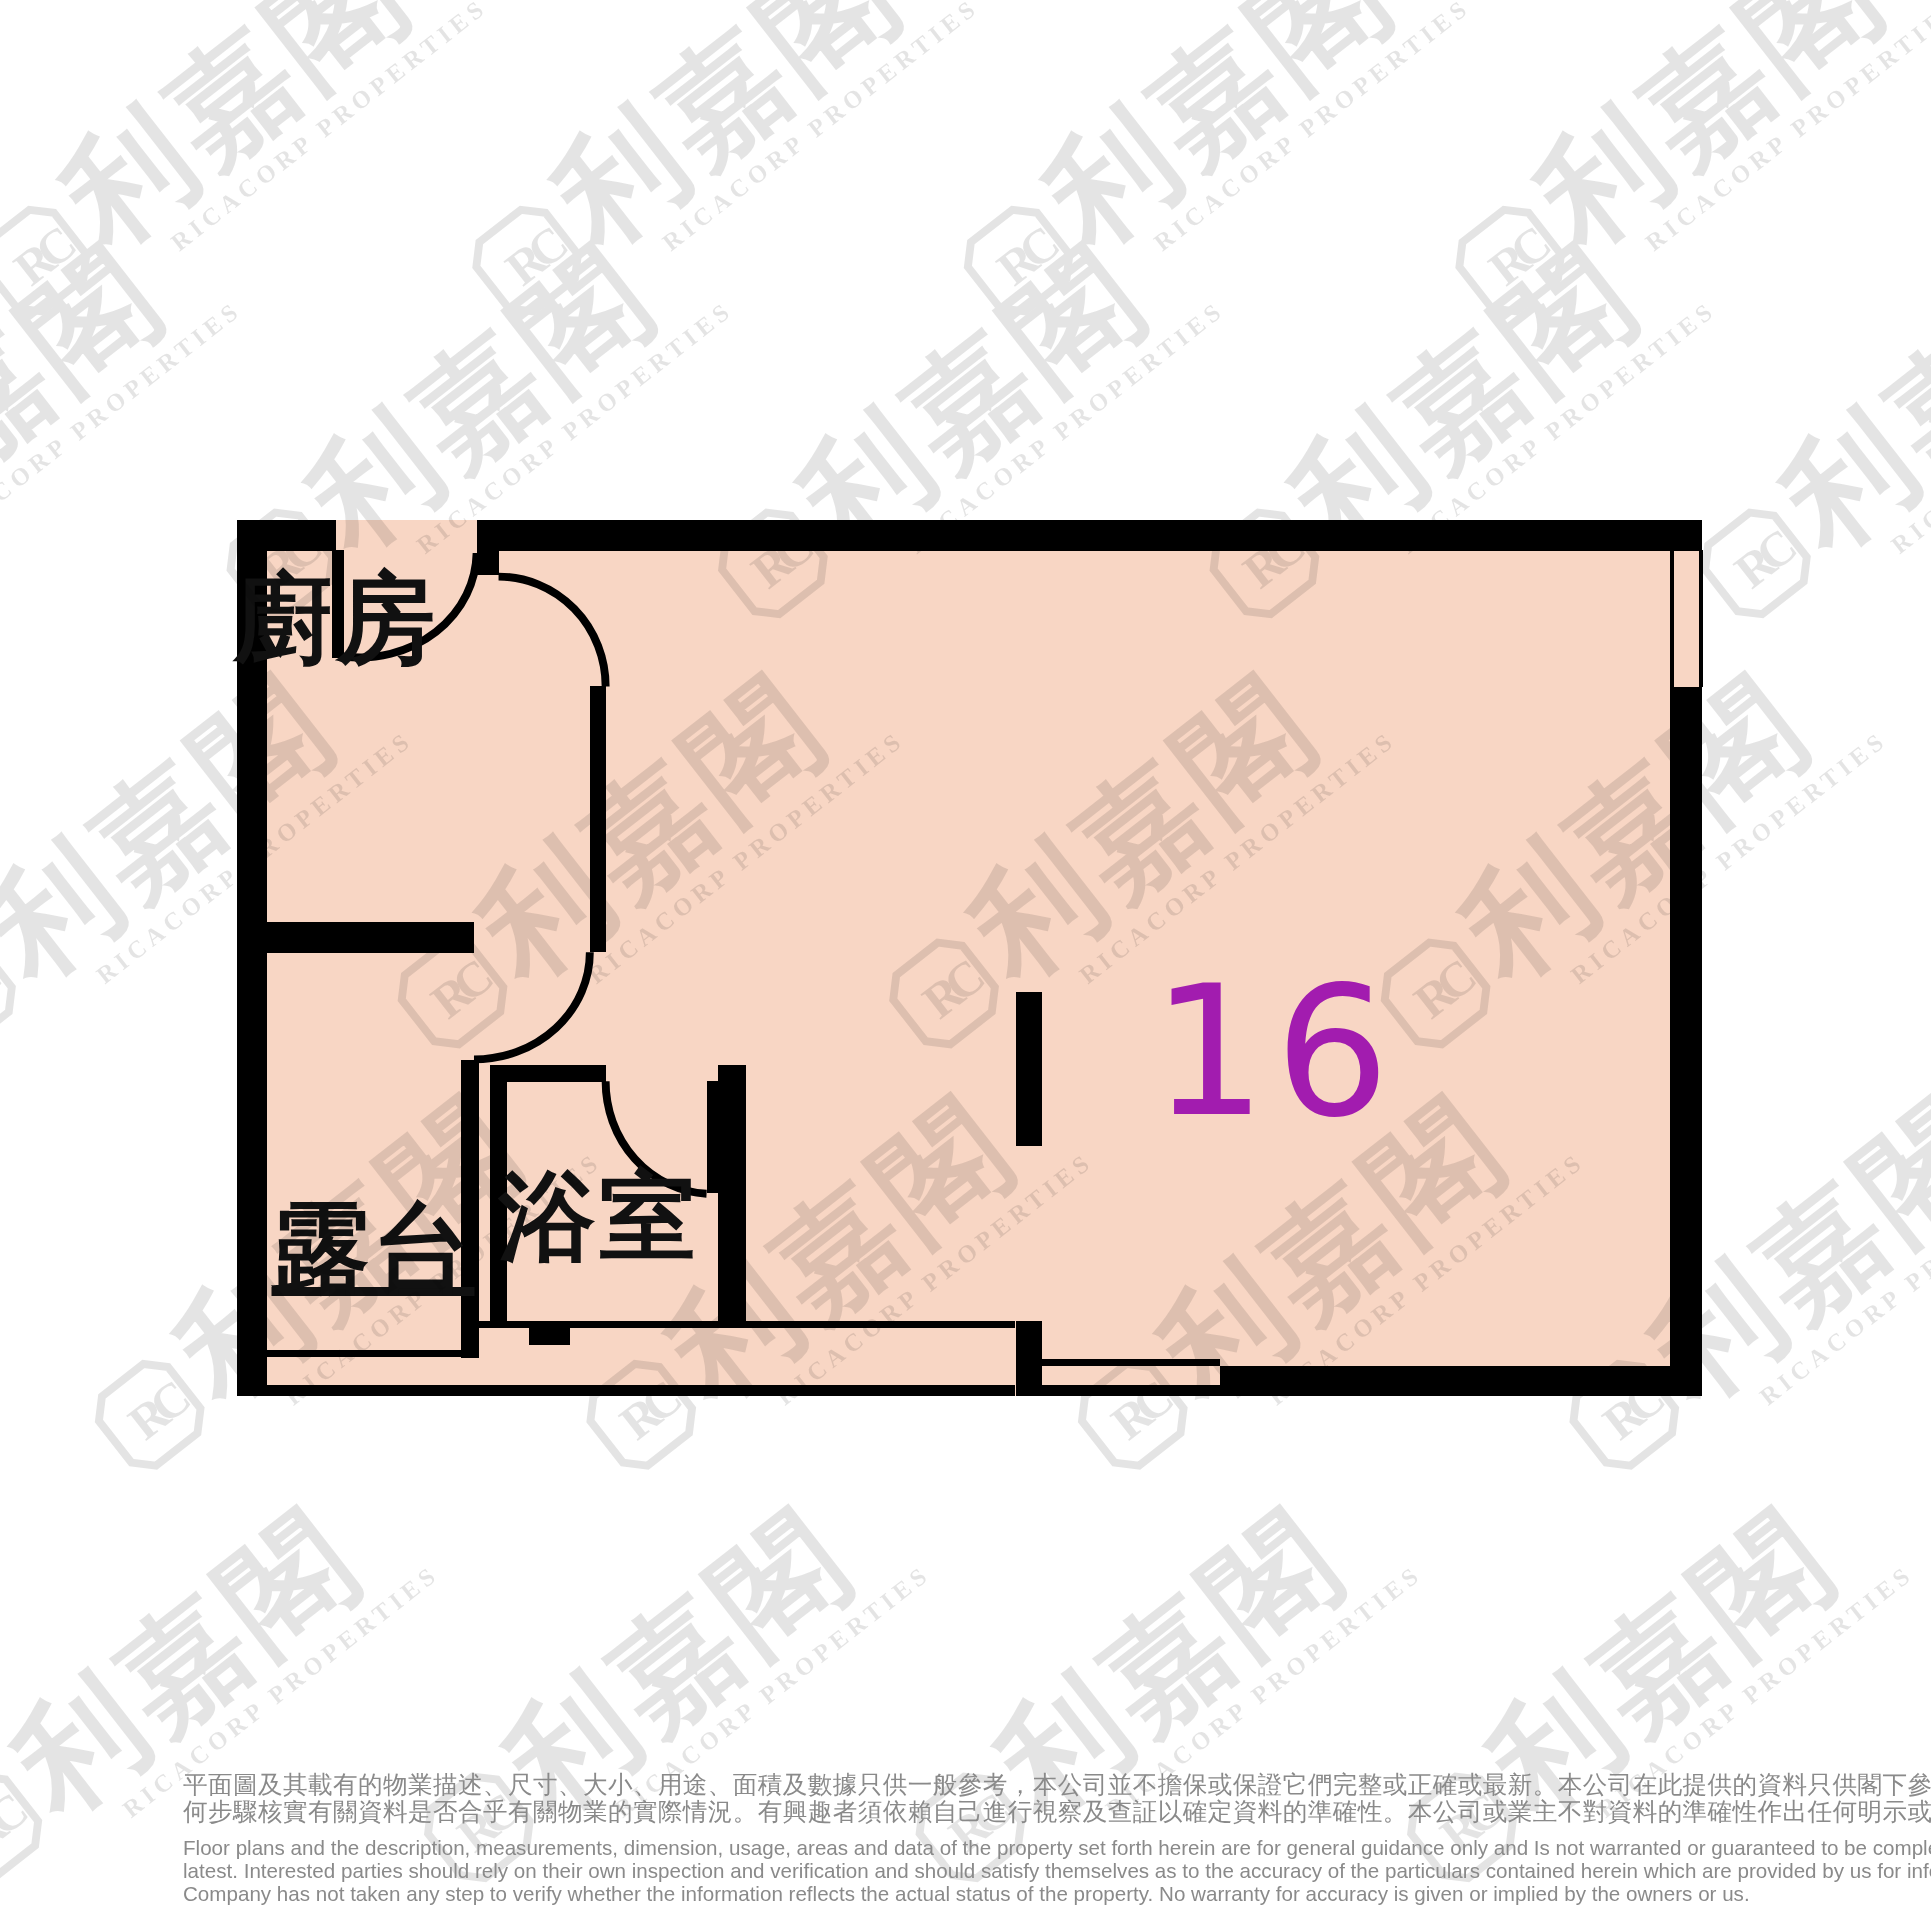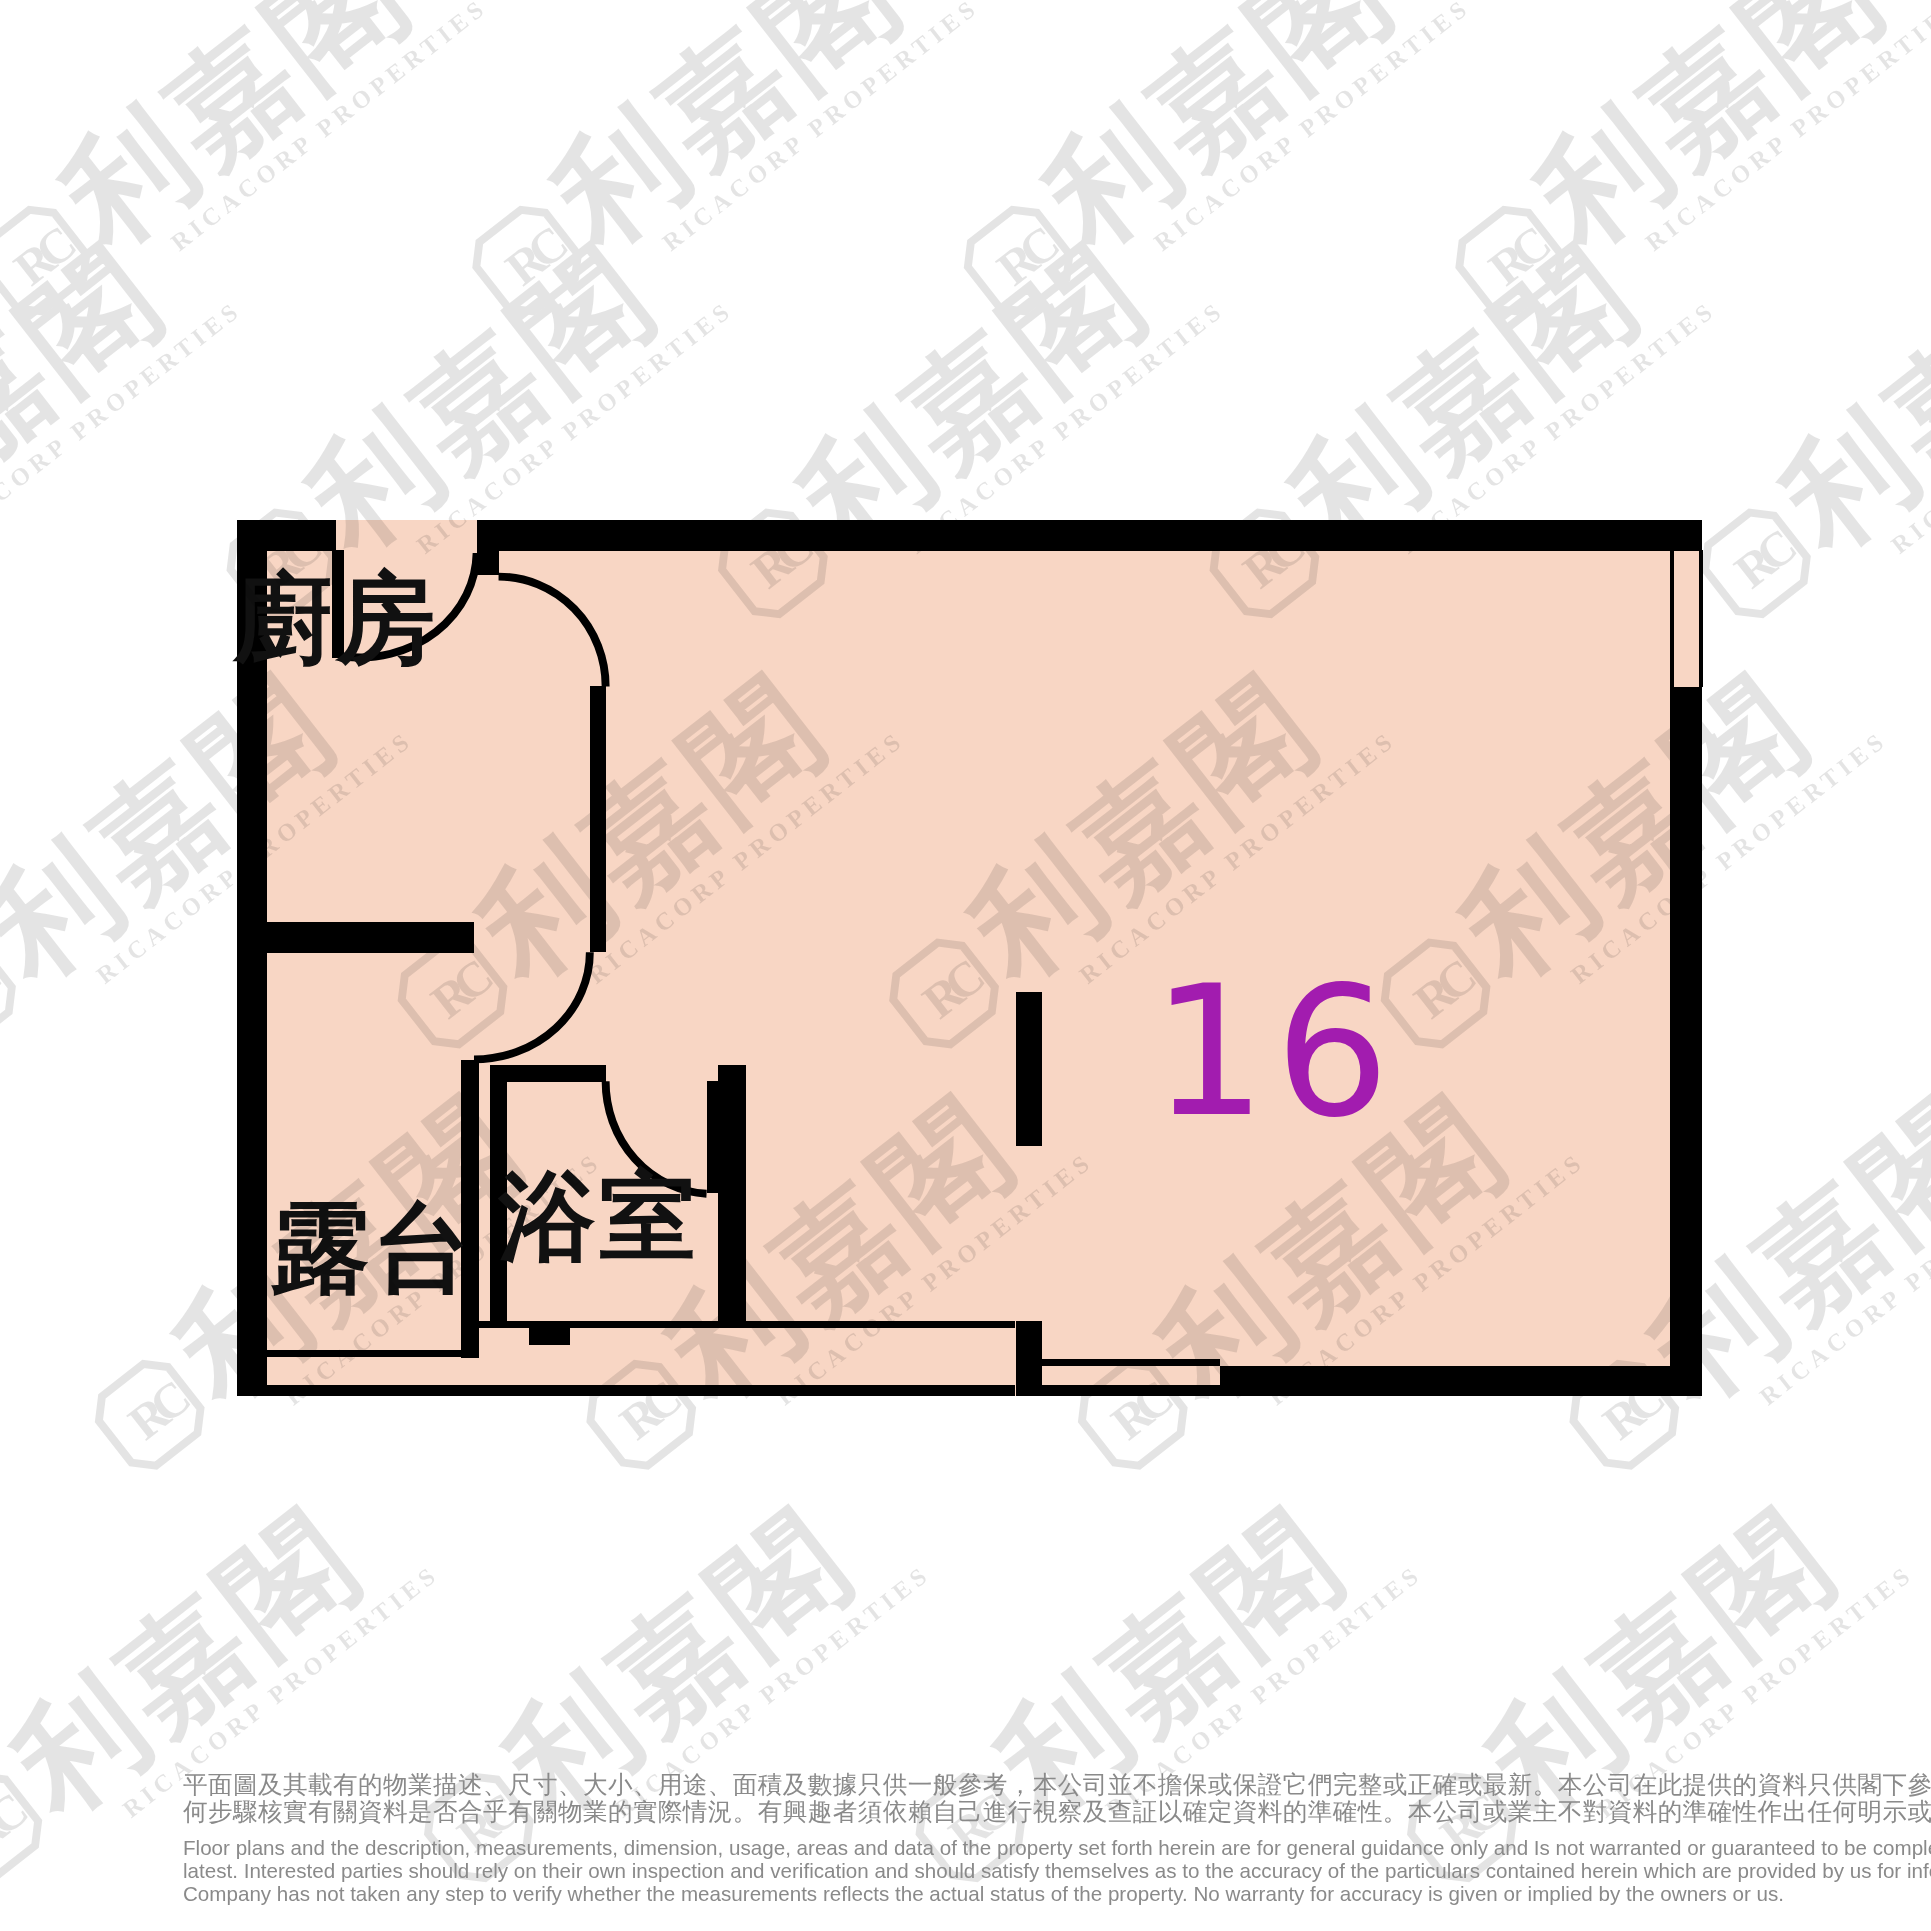--- a/index.html
+++ b/index.html
@@ -17,21 +17,21 @@
   .wall{position:absolute;background:var(--wall,#000);}
   .arcs{position:absolute;left:0;top:0;pointer-events:none;}
   .arcs path{fill:none;stroke:var(--wall,#000);stroke-width:9px;}
   .room-label{
     position:absolute;transform:translate(-50%,-50%);
     color:#111;font-weight:600;letter-spacing:3.5px;white-space:nowrap;
     font-family:"Liberation Sans", sans-serif;
   }
   .label-kitchen {left:336px; top:620px; font-size:99px;}
   .label-living  {left:1229px;top:844px; font-size:130px;}
-  .label-balcony {left:373px; top:1250px;font-size:98px;}
+  .label-balcony {left:373px; top:1250px;font-size:98px;text-decoration:underline;}
   .label-bath    {left:599px; top:1218px;font-size:97px;}
   .unit-number{
     position:absolute;left:1275px;top:1060px;transform:translate(-50%,-54%);
     font-size:180px;font-weight:400;color:#a21caf;letter-spacing:8.8px;
     font-family:"DejaVu Sans", sans-serif;
   }
   
   .watermarks{position:absolute;left:0;top:0;opacity:0.10;}
   .wm-big{font-family:"Liberation Serif", serif;font-size:142px;font-weight:bold;letter-spacing:8px;fill:#000;}
   .wm-small{font-family:"Liberation Serif", serif;font-size:28px;font-weight:bold;letter-spacing:6px;fill:#000;}
@@ -125,18 +125,18 @@
     <use href="#wm" x="1250" y="1950"></use>
     <use href="#wm" x="1810" y="1950"></use>
   </svg>
 
   <div class="disclaimer">
     <div class="zh">平面圖及其載有的物業描述、尺寸、大小、用途、面積及數據只供一般參考，本公司並不擔保或保證它們完整或正確或最新。本公司在此提供的資料只供閣下參考，本公司並無採取任</div>
     <div class="zh">何步驟核實有關資料是否合乎有關物業的實際情況。有興趣者須依賴自己進行視察及查証以確定資料的準確性。本公司或業主不對資料的準確性作出任何明示或隱含的保證。</div>
     <div class="en-block">
       <div class="en">Floor plans and the description, measurements, dimension, usage, areas and data of the property set forth herein are for general guidance only and Is not warranted or guaranteed to be complete or correct or the</div>
       <div class="en">latest. Interested parties should rely on their own inspection and verification and should satisfy themselves as to the accuracy of the particulars contained herein which are provided by us for information only.  Our</div>
-      <div class="en">Company has not taken any step to verify whether the measurements reflects the actual status of the property.  No warranty for accuracy is given or implied by the owners or us.</div>
+      <div class="en">Company has not taken any step to verify whether the information reflects the actual status of the property.  No warranty for accuracy is given or implied by the owners or us.</div>
     </div>
   </div>
 
 </div>
 
 
 </body></html>

